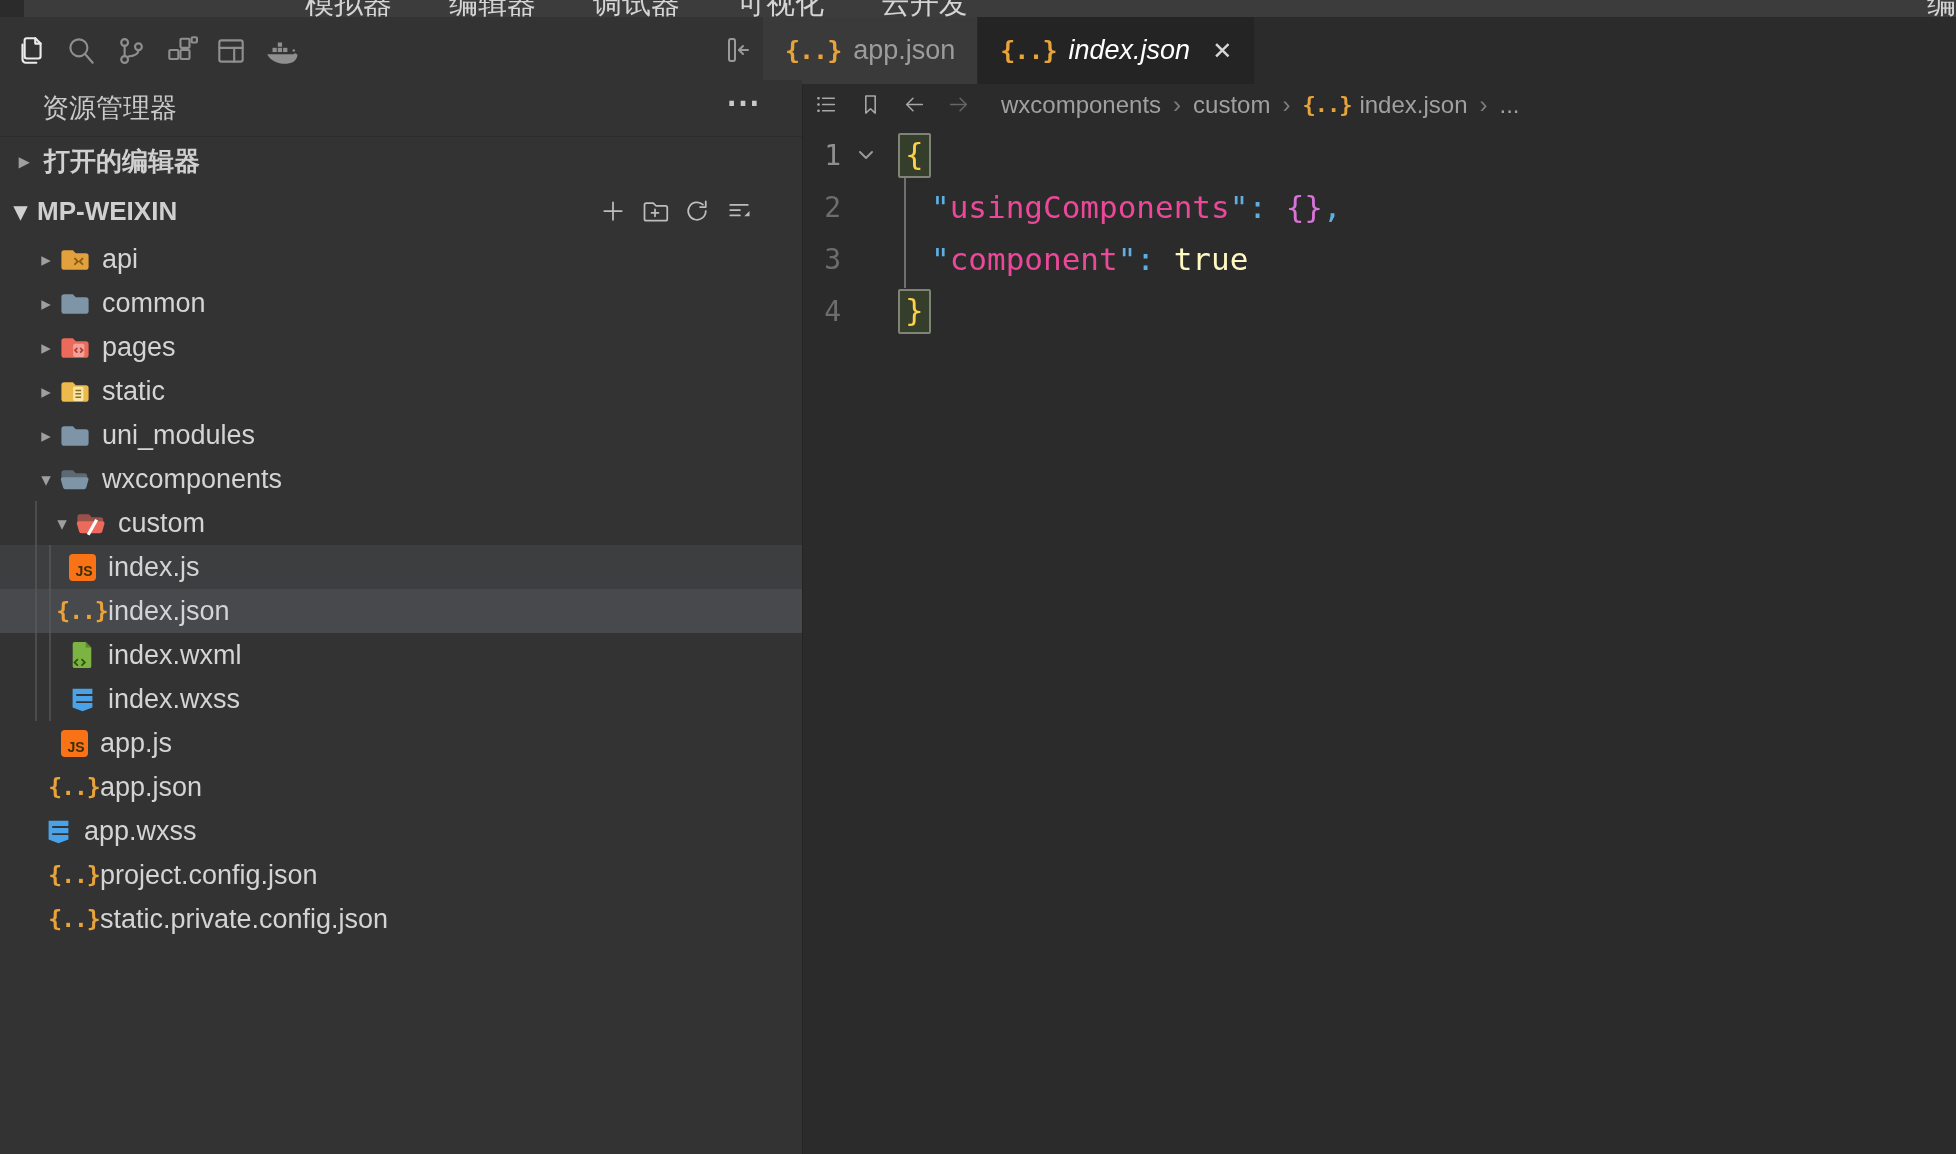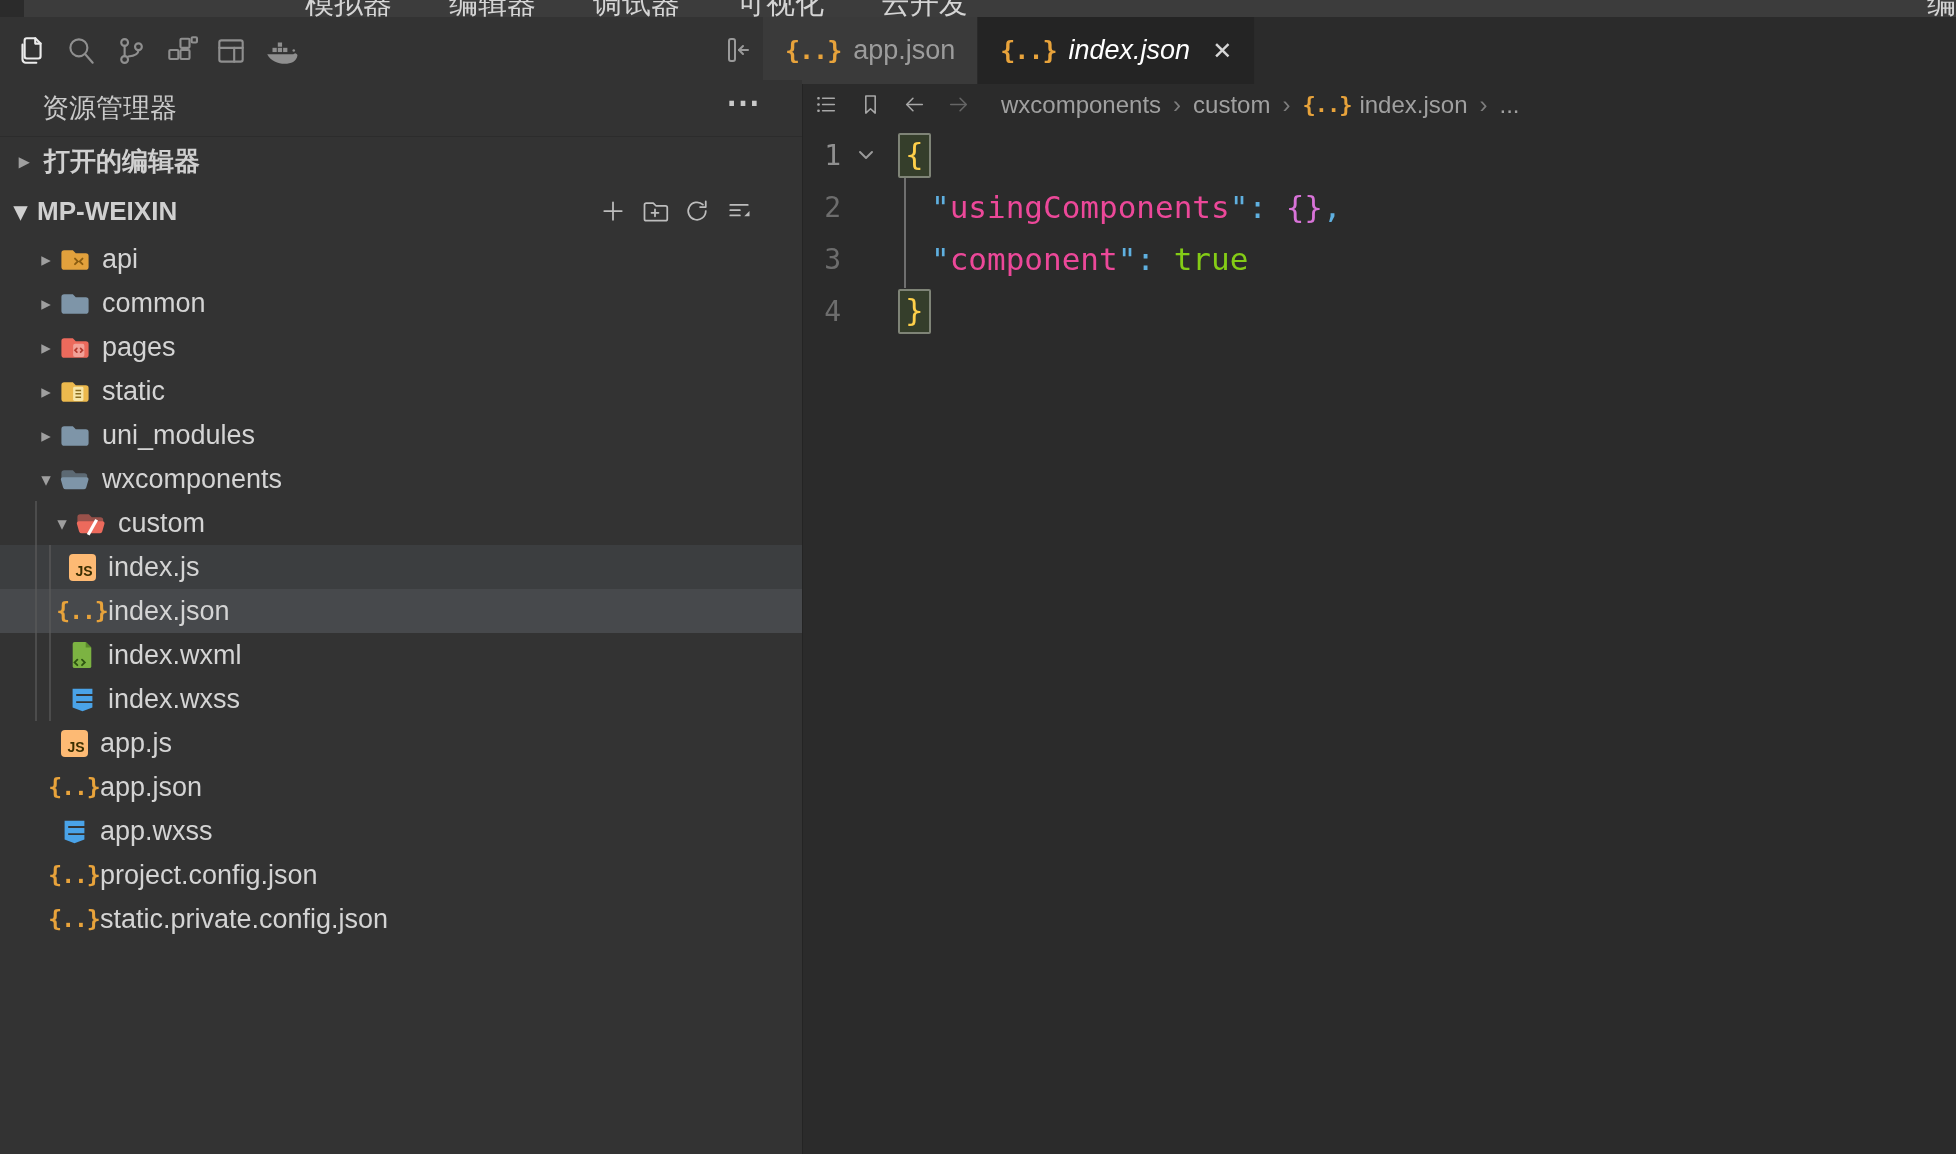--- a/index.html
+++ b/index.html
@@ -49,21 +49,21 @@
   .tree{position:relative;}
   .tree-row{position:relative;height:44px;display:flex;align-items:center;font-size:27px;color:#d4d4d4;cursor:pointer;}
   .tree-row.sel-secondary{background:#3c3e40;}
   .tree-row.sel-primary{background:#47494c;}
   .tree-row .tri{width:20px;text-align:center;font-size:19px;color:#9f9f9f;flex:none;}
   .tree-ico{width:32px;height:30px;margin-left:3px;margin-right:11px;flex:none;position:relative;
             display:flex;align-items:center;justify-content:center;}
   .tree-ico svg{width:30px;height:27px;}
   .file-ico{width:30px;height:30px;margin-left:3px;margin-right:11px;flex:none;
             display:flex;align-items:center;justify-content:center;}
-  .js-chip{width:27px;height:27px;border-radius:4px;background:#fdba74;color:#3a2e00;font-weight:bold;
+  .js-chip{width:27px;height:27px;border-radius:4px;background:#f97316;color:#3a2e00;font-weight:bold;
            font-size:14px;display:flex;align-items:flex-end;justify-content:flex-end;padding:12px 3px 2px 0;box-sizing:border-box;}
   .braces-file{font-family:"DejaVu Sans Mono",monospace;font-weight:bold;font-size:23px;color:#e8a33b;letter-spacing:-1px;}
   .guide{position:absolute;width:2px;background:#5a5a5a;opacity:.65;pointer-events:none;}
 
   
   .editor{position:absolute;left:802px;top:84px;right:0;bottom:0;background:#2b2b2b;border-left:1px solid #242424;}
   .breadcrumb{height:41px;display:flex;align-items:center;gap:17px;padding-left:10px;font-size:24px;color:#a0a0a0;}
   .bc-ico{width:27px;height:27px;color:#a8a8a8;display:flex;align-items:center;justify-content:center;cursor:pointer;}
   .bc-ico svg{width:25px;height:25px;}
   .bc-ico.dim{color:#666666;}
@@ -77,21 +77,21 @@
   .lnum{width:38px;text-align:right;color:#6d6d6d;font-size:28px;flex:none;}
   .lnum.bright{color:#909090;}
   .fold{width:50px;flex:none;display:flex;align-items:center;justify-content:center;color:#9a9a9a;}
   .fold svg{width:24px;height:24px;}
   .ctext{margin-left:7px;white-space:pre;}
   .ctext.indent{padding-left:33px;}
   .tk-blue{color:#5fb0e0;}
   .tk-key{color:#ec4899;}
   .tk-brace1{color:#ffd04a;}
   .tk-brace2{color:#d873d8;}
-  .tk-bool{color:#84cc16;}
+  .tk-bool{color:#fef9c3;}
   .boxed{display:inline-block;border:2px solid #7f8477;background:#353e2b;border-radius:2px;
          padding:0 5px 2px 5px;margin:-4px 0;line-height:1.25;}
   .bracket-guide{position:absolute;left:101px;top:53px;width:2px;height:110px;background:#6f6f6f;pointer-events:none;}
 </style>
 </head>
 <body>
 
 <div class="app">
 
   <div class="topbar">
@@ -326,21 +326,21 @@
           </span>
           <span>app.js</span>
         </div>
         <div class="tree-row" style="padding-left: 36px;">
           <span class="tri"></span>
           <span class="file-ico">
             <span class="braces-file">{..}</span>
           </span>
           <span>app.json</span>
         </div>
-        <div class="tree-row" style="padding-left: 36px;">
+        <div class="tree-row" style="padding-left: 20px;">
           <span class="tri"></span>
           <span class="file-ico">
             <svg viewBox="0 0 30 30" width="27" height="27">
               <path d="M4 3h22v6H8v2h18v6H8v2h18v5l-11 4-11-4z" fill="#4aa3e8"></path>
             </svg>
           </span>
           <span>app.wxss</span>
         </div>
         <div class="tree-row" style="padding-left: 36px;">
           <span class="tri"></span>

